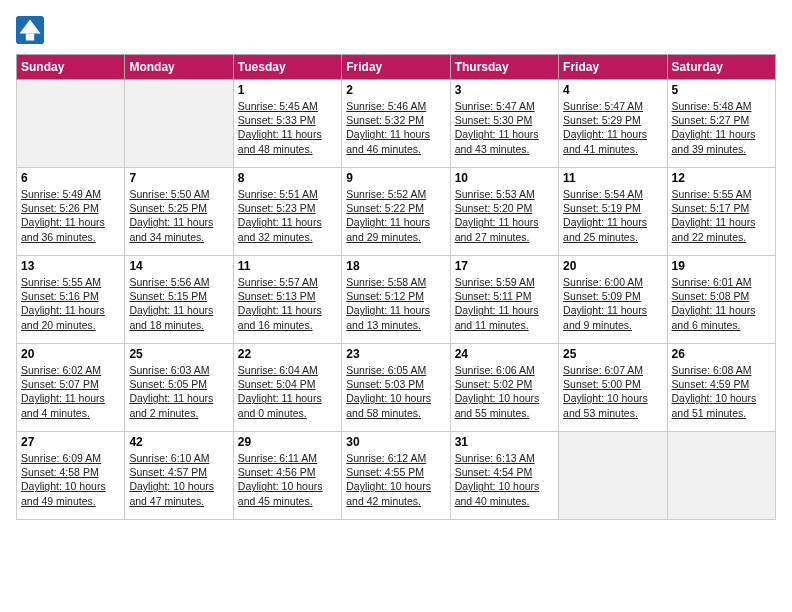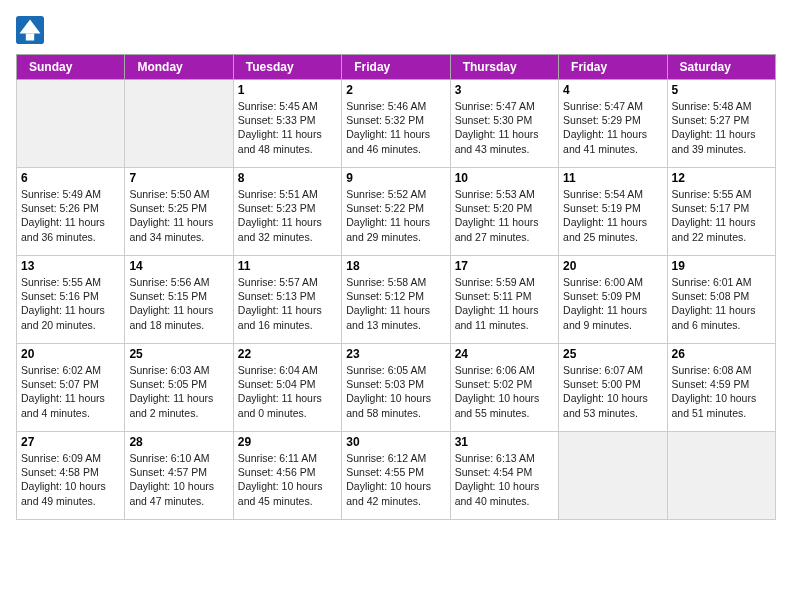--- a/index.html
+++ b/index.html
@@ -43,23 +43,23 @@
     .location-title {
       font-size: 16px;
       color: #333;
     }
     .calendar {
       width: 100%;
       border-collapse: collapse;
       font-size: 11px;
     }
     .calendar th {
-      background: #a21caf;
+      background: #be185d;
       color: #fff;
-      padding: 5px 12px;
+      padding: 5px 4px;
       text-align: left;
       font-size: 12px;
       border: 1px solid #aaa;
     }
     .calendar td {
       border: 1px solid #ccc;
       vertical-align: top;
       padding: 3px 4px;
       width: 108px;
       min-height: 80px;
@@ -72,20 +72,21 @@
     .day-number {
       font-weight: bold;
       font-size: 12px;
       display: block;
       margin-bottom: 2px;
     }
     .cell-text {
       font-size: 10.5px;
       color: #222;
       line-height: 1.35;
+      text-decoration: underline;
     }
   </style>
 </head>
 <body>
 
 <div class="header-area">
   <div class="logo">
     <svg class="logo-icon" viewBox="0 0 40 40">
       <rect x="0" y="0" width="40" height="40" fill="#1a6bb5" rx="4"></rect>
       <polygon points="20,5 35,25 5,25" fill="#fff"></polygon>
@@ -228,21 +229,21 @@
           <span class="day-number">26</span>
           <div class="cell-text">Sunrise: 6:08 AM<br>Sunset: 4:59 PM<br>Daylight: 10 hours and 51 minutes.</div>
         </td>
       </tr>
       <tr>
         <td>
           <span class="day-number">27</span>
           <div class="cell-text">Sunrise: 6:09 AM<br>Sunset: 4:58 PM<br>Daylight: 10 hours and 49 minutes.</div>
         </td>
         <td>
-          <span class="day-number">28</span>
+          <span class="day-number">42</span>
           <div class="cell-text">Sunrise: 6:10 AM<br>Sunset: 4:57 PM<br>Daylight: 10 hours and 47 minutes.</div>
         </td>
         <td>
           <span class="day-number">29</span>
           <div class="cell-text">Sunrise: 6:11 AM<br>Sunset: 4:56 PM<br>Daylight: 10 hours and 45 minutes.</div>
         </td>
         <td>
           <span class="day-number">30</span>
           <div class="cell-text">Sunrise: 6:12 AM<br>Sunset: 4:55 PM<br>Daylight: 10 hours and 42 minutes.</div>
         </td>

